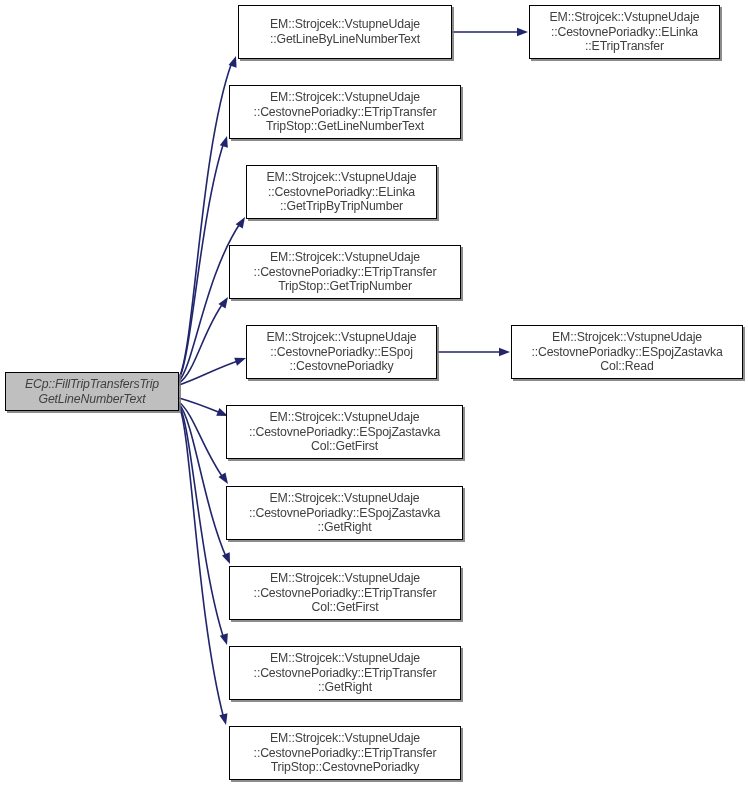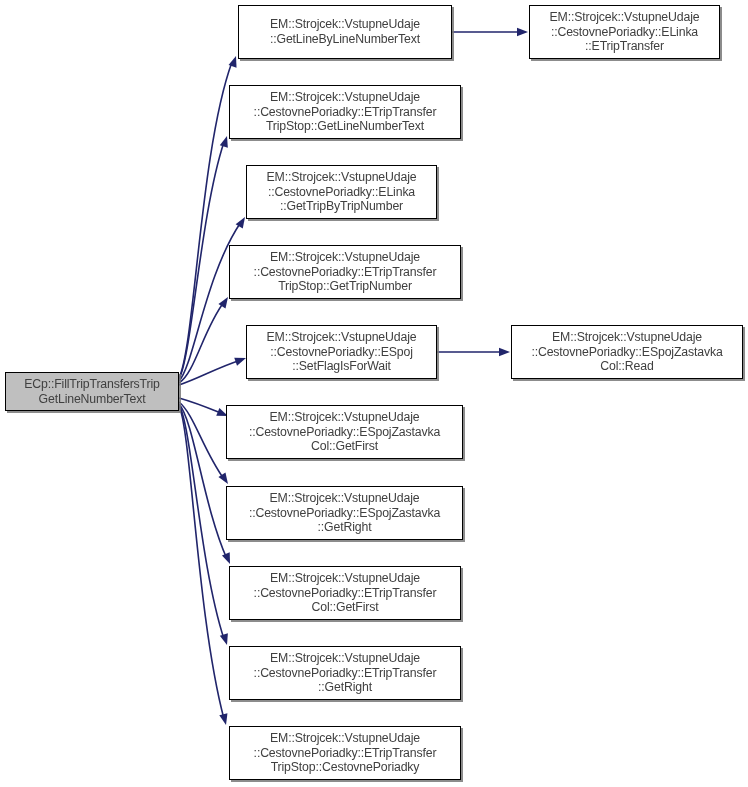--- a/index.html
+++ b/index.html
@@ -82,26 +82,26 @@
         <polygon points="0,0 -11,-4.2 -11,4.2" transform="translate(228,484) rotate(56.70924851105029)" fill="#21256b"></polygon>
         <polygon points="0,0 -11,-4.2 -11,4.2" transform="translate(230,564) rotate(67.81370140668218)" fill="#21256b"></polygon>
         <polygon points="0,0 -11,-4.2 -11,4.2" transform="translate(227,645) rotate(73.30057631058405)" fill="#21256b"></polygon>
         <polygon points="0,0 -11,-4.2 -11,4.2" transform="translate(226,725) rotate(76.09643898760861)" fill="#21256b"></polygon>
         <polygon points="0,0 -11,-4.2 -11,4.2" transform="translate(528,32) rotate(0)" fill="#21256b"></polygon>
         <polygon points="0,0 -11,-4.2 -11,4.2" transform="translate(510,352) rotate(0)" fill="#21256b"></polygon>
       </g>
   </svg>
 
   <div id="node-layer">
-      <div class="node root" title="ECp::FillTripTransfersTripStopsFlagIsForWait" style="left: 5px; top: 372px; width: 174px; height: 39px;"><span class="ln">ECp::FillTripTransfersTrip</span><span class="ln">GetLineNumberText</span></div>
+      <div class="node root" title="ECp::FillTripTransfersTripStopsFlagIsForWait" style="left: 5px; top: 372px; width: 174px; height: 39px; font-style: italic;"><span class="ln">ECp::FillTripTransfersTrip</span><span class="ln">GetLineNumberText</span></div>
       <div class="node" title="EM::Strojcek::VstupneUdaje::CestovnePoriadky::ELinkaCol::GetLineByLineNumberText" style="left: 238px; top: 5px; width: 214px; height: 54px;"><span class="ln">EM::Strojcek::VstupneUdaje</span><span class="ln">::GetLineByLineNumberText</span></div>
       <div class="node" title="EM::Strojcek::VstupneUdaje::CestovnePoriadky::ETripTransferTripStop::GetLineNumberText" style="left: 229px; top: 85px; width: 232px; height: 54px;"><span class="ln">EM::Strojcek::VstupneUdaje</span><span class="ln">::CestovnePoriadky::ETripTransfer</span><span class="ln">TripStop::GetLineNumberText</span></div>
       <div class="node" title="EM::Strojcek::VstupneUdaje::CestovnePoriadky::ELinka::GetTripByTripNumber" style="left: 246px; top: 165px; width: 191px; height: 54px;"><span class="ln">EM::Strojcek::VstupneUdaje</span><span class="ln">::CestovnePoriadky::ELinka</span><span class="ln">::GetTripByTripNumber</span></div>
       <div class="node" title="EM::Strojcek::VstupneUdaje::CestovnePoriadky::ETripTransferTripStop::GetTripNumber" style="left: 229px; top: 245px; width: 232px; height: 54px;"><span class="ln">EM::Strojcek::VstupneUdaje</span><span class="ln">::CestovnePoriadky::ETripTransfer</span><span class="ln">TripStop::GetTripNumber</span></div>
-      <div class="node" title="EM::Strojcek::VstupneUdaje::CestovnePoriadky::ESpoj::GetSpojZastavky" style="left: 246px; top: 325px; width: 191px; height: 54px;"><span class="ln">EM::Strojcek::VstupneUdaje</span><span class="ln">::CestovnePoriadky::ESpoj</span><span class="ln">::SetFlagIsForWait</span></div>
+      <div class="node" title="EM::Strojcek::VstupneUdaje::CestovnePoriadky::ESpoj::GetSpojZastavky" style="left: 246px; top: 325px; width: 191px; height: 54px;"><span class="ln">EM::Strojcek::VstupneUdaje</span><span class="ln">::CestovnePoriadky::ESpoj</span><span class="ln">::CestovnePoriadky</span></div>
       <div class="node" title="EM::Strojcek::VstupneUdaje::CestovnePoriadky::ESpojZastavkaCol::GetFirst" style="left: 226px; top: 405px; width: 237px; height: 54px;"><span class="ln">EM::Strojcek::VstupneUdaje</span><span class="ln">::CestovnePoriadky::ESpojZastavka</span><span class="ln">Col::GetFirst</span></div>
       <div class="node" title="EM::Strojcek::VstupneUdaje::CestovnePoriadky::ESpojZastavka::GetRight" style="left: 226px; top: 486px; width: 237px; height: 54px;"><span class="ln">EM::Strojcek::VstupneUdaje</span><span class="ln">::CestovnePoriadky::ESpojZastavka</span><span class="ln">::GetRight</span></div>
       <div class="node" title="EM::Strojcek::VstupneUdaje::CestovnePoriadky::ETripTransferCol::GetFirst" style="left: 229px; top: 566px; width: 232px; height: 54px;"><span class="ln">EM::Strojcek::VstupneUdaje</span><span class="ln">::CestovnePoriadky::ETripTransfer</span><span class="ln">Col::GetFirst</span></div>
       <div class="node" title="EM::Strojcek::VstupneUdaje::CestovnePoriadky::ETripTransfer::GetRight" style="left: 229px; top: 646px; width: 232px; height: 54px;"><span class="ln">EM::Strojcek::VstupneUdaje</span><span class="ln">::CestovnePoriadky::ETripTransfer</span><span class="ln">::GetRight</span></div>
       <div class="node" title="EM::Strojcek::VstupneUdaje::CestovnePoriadky::ETripTransferTripStop::SetFlagIsForWait" style="left: 229px; top: 726px; width: 232px; height: 54px;"><span class="ln">EM::Strojcek::VstupneUdaje</span><span class="ln">::CestovnePoriadky::ETripTransfer</span><span class="ln">TripStop::CestovnePoriadky</span></div>
       <div class="node" title="EM::Strojcek::VstupneUdaje::CestovnePoriadky::ELinka::GetCisloText" style="left: 529px; top: 5px; width: 191px; height: 54px;"><span class="ln">EM::Strojcek::VstupneUdaje</span><span class="ln">::CestovnePoriadky::ELinka</span><span class="ln">::ETripTransfer</span></div>
       <div class="node" title="EM::Strojcek::VstupneUdaje::CestovnePoriadky::ESpojZastavkaCol::Read" style="left: 511px; top: 325px; width: 232px; height: 54px;"><span class="ln">EM::Strojcek::VstupneUdaje</span><span class="ln">::CestovnePoriadky::ESpojZastavka</span><span class="ln">Col::Read</span></div>
     </div>
 
 </div>

